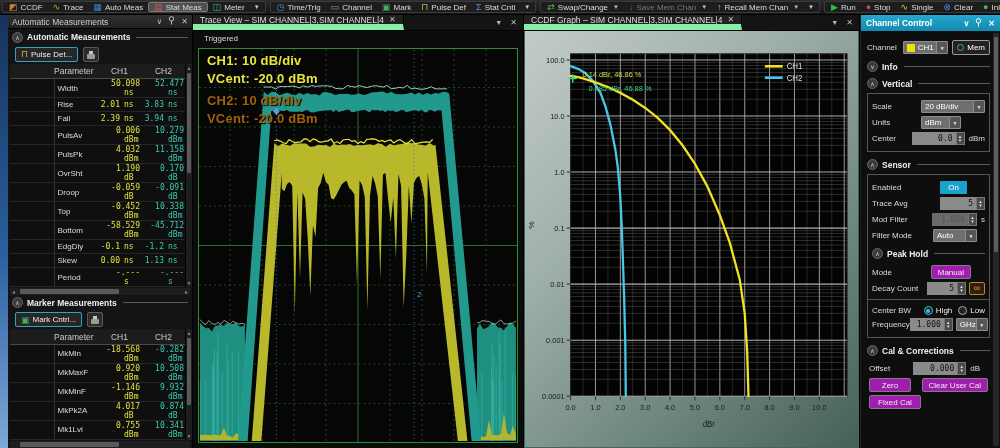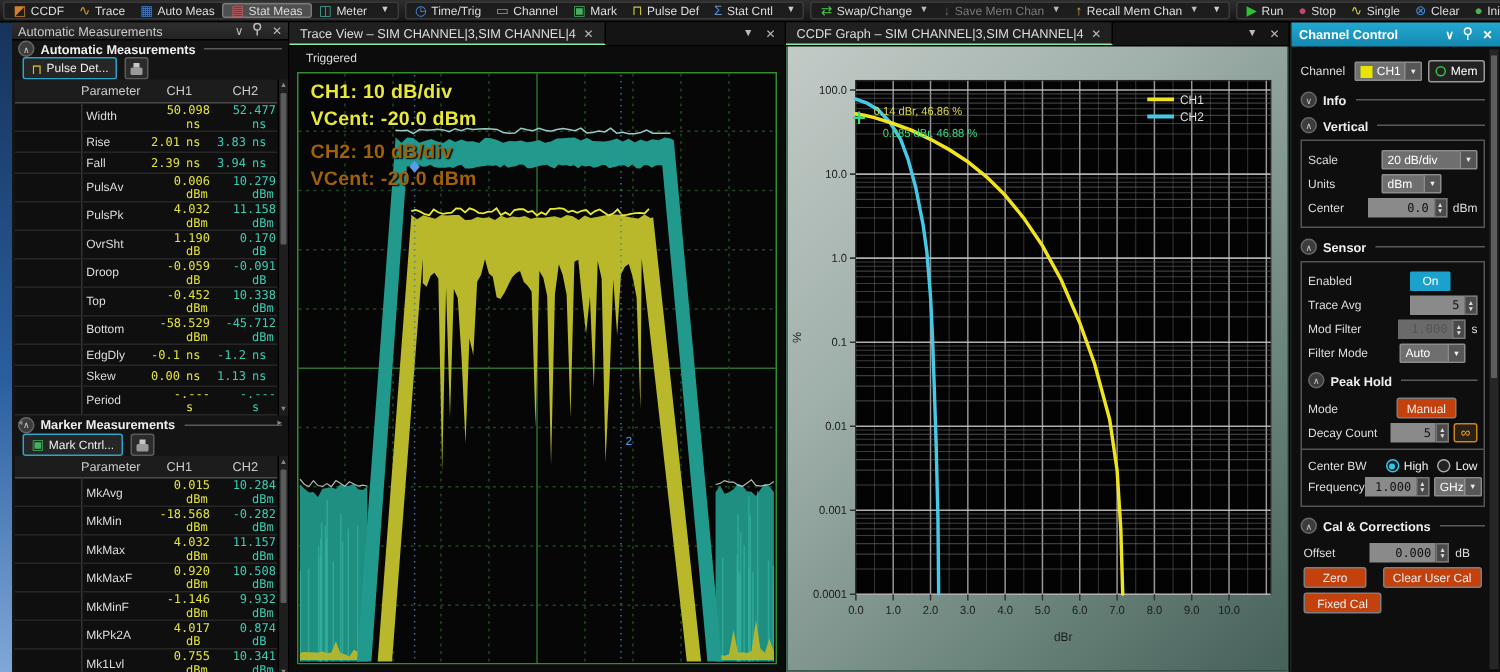--- a/index.html
+++ b/index.html
@@ -60,21 +60,21 @@
   .hscroll { height:8px; margin:1px 2px 0 2px; background:#1e1e1e; position:relative; }
   .hscroll .thumb { position:absolute; top:1px; bottom:1px; left:10px; width:55%; background:#5a5a5a; border-radius:1px; }
   .hscroll .a { position:absolute; top:0; font-size:5px; color:#888; line-height:8px; }
 
   
   .doc-panel { display:flex; flex-direction:column; border-right:1px solid #000; }
   .trace-panel { width:331px; background:#101010; }
   .ccdf-panel { width:336px; }
   .tabbar { height:16px; background:#141414; display:flex; align-items:stretch; border-bottom:1px solid #000; }
   .tab { display:flex; align-items:center; gap:5px; padding:0 7px; background:#202020; color:#ddd;
-    font-size:8.5px; border-right:1px solid #000; border-bottom:1px solid #86efac; white-space:nowrap; }
+    font-size:8.5px; border-right:1px solid #000; border-bottom:6px solid #86efac; white-space:nowrap; }
   .tab .x { color:#bbb; font-size:8px; }
   .tabbar .right { margin-left:auto; display:flex; align-items:center; gap:8px; padding:0 6px; }
   .tabbar .right span { color:#bbb; font-size:7px; }
 
   .trace-content { position:relative; flex:1; background:#0c0c0c; }
   .trig-label { position:absolute; left:11px; top:3px; font-size:8px; color:#ddd; z-index:3; }
   .trace-plot { position:absolute; left:5px; right:5px; top:17px; bottom:5px; }
   .trace-plot svg { width:100%; height:100%; display:block; }
   .trace-ann { position:absolute; z-index:3; font-size:13px; font-weight:bold; letter-spacing:0.2px;
     text-shadow:1px 1px 1px #000; }
@@ -109,21 +109,21 @@
   .cc-row .spacer { flex:1; }
   .spin { display:flex; align-items:center; height:13px; }
   .spin .box { background:#8a8a8a; color:#111; height:13px; display:flex; align-items:center;
     justify-content:flex-end; padding:0 3px; font-size:8px; font-family:"DejaVu Sans Mono",monospace; }
   .spin .box.dis { color:#555; background:#6a6a6a; }
   .spin .ar { width:9px; height:13px; background:#4a4a4a; border:1px solid #777; display:flex;
     flex-direction:column; align-items:center; justify-content:center; line-height:4px; font-size:4.5px; color:#ddd; }
   .unit { font-size:8px; color:#ddd; margin-left:4px; }
   .on-btn { height:13px; padding:0 8px; background:#1ba2cc; color:#fff; font-size:8px; border-radius:1px;
     display:flex; align-items:center; }
-  .gray-btn { height:14px; padding:0 6px; background:#c2410c; border:1px solid #7e7e7e; border-radius:2px;
+  .gray-btn { height:14px; padding:0 6px; background:#a21caf; border:1px solid #7e7e7e; border-radius:2px;
     color:#eee; font-size:8px; display:flex; align-items:center; justify-content:center; }
   .inf-btn { width:16px; height:13px; margin-left:3px; border:1px solid #c8821e; background:#2a2014;
     color:#f5a623; font-size:9px; line-height:11px; text-align:center; border-radius:2px; }
   .radio { display:flex; align-items:center; gap:3px; font-size:8px; color:#eee; margin-left:6px; }
   .rdot { width:9px; height:9px; border-radius:50%; border:1px solid #aaa; background:#222; position:relative; }
   .rdot.sel { border-color:#35c4e8; }
   .rdot.sel::after { content:""; position:absolute; inset:1.5px; border-radius:50%; background:#35c4e8; }
 </style>
 </head>
 <body>
@@ -369,35 +369,23 @@
             <tr>
           <th class="gut"></th>
           <th>Parameter</th>
           <th class="num">CH1</th>
           <th class="num">CH2</th>
         </tr>
           </thead>
         <tbody>
             <tr>
               <td class="gut"></td>
-              <td class="param">MkAvg</td>
-              <td class="val ch1"><span>0.015</span><span class="u">dBm</span></td>
-              <td class="val ch2"><span>10.284</span><span class="u">dBm</span></td>
-            </tr>
-            <tr>
-              <td class="gut"></td>
               <td class="param">MkMin</td>
               <td class="val ch1"><span>-18.568</span><span class="u">dBm</span></td>
               <td class="val ch2"><span>-0.282</span><span class="u">dBm</span></td>
-            </tr>
-            <tr>
-              <td class="gut"></td>
-              <td class="param">MkMax</td>
-              <td class="val ch1"><span>4.032</span><span class="u">dBm</span></td>
-              <td class="val ch2"><span>11.157</span><span class="u">dBm</span></td>
             </tr>
             <tr>
               <td class="gut"></td>
               <td class="param">MkMaxF</td>
               <td class="val ch1"><span>0.920</span><span class="u">dBm</span></td>
               <td class="val ch2"><span>10.508</span><span class="u">dBm</span></td>
             </tr>
             <tr>
               <td class="gut"></td>
               <td class="param">MkMinF</td>

